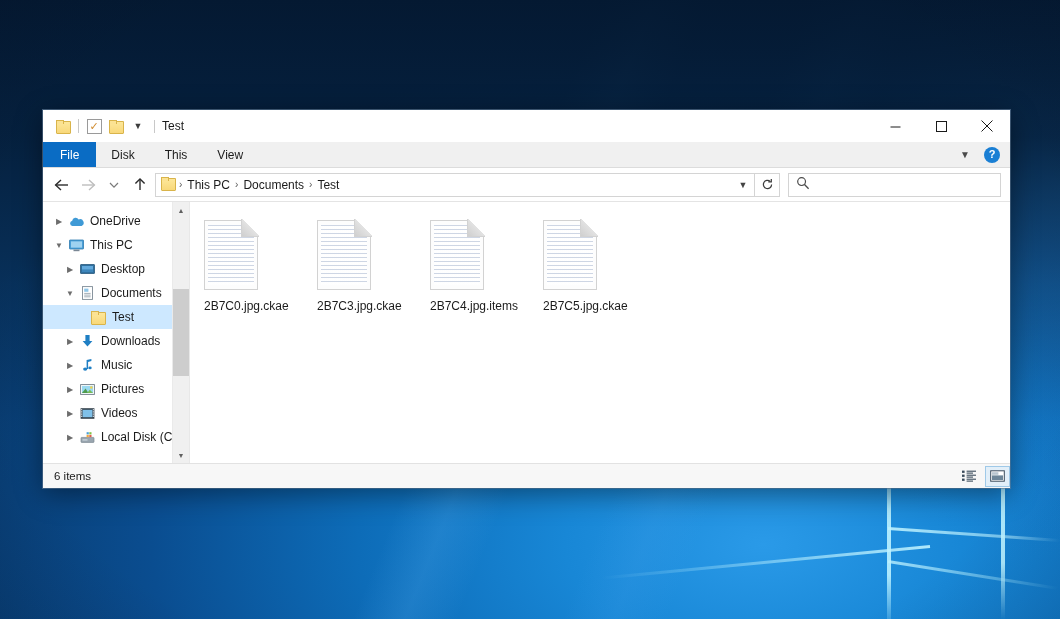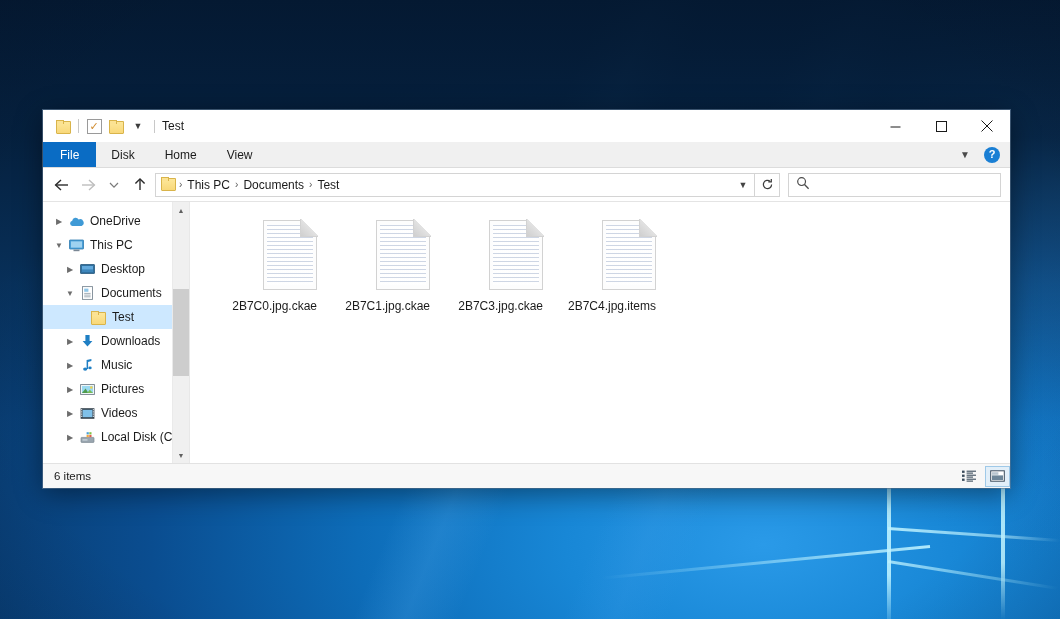--- a/index.html
+++ b/index.html
@@ -248,21 +248,21 @@
     flex: 1; background: #ffffff;
     border-left: 1px solid #e8e8e8;
     padding: 14px 0 0 14px;
     display: flex; flex-wrap: wrap;
     align-content: flex-start;
     min-width: 0;
     overflow: hidden;
   }
   .fileitem {
     width: 113px;
-    display: flex; flex-direction: column; align-items: flex-end;
+    display: flex; flex-direction: column; align-items: flex-start;
     padding-top: 4px;
   }
   .fileicon {
     position: relative;
     width: 54px; height: 70px;
   }
   .page {
     position: absolute; inset: 0;
     background: #fdfdfd;
     border: 1px solid #d2d2d2;
@@ -377,21 +377,21 @@
     </div>
 
     <div class="ribbonbar">
       <div class="tab file">
           <span>File</span>
         </div>
       <div class="tab">
           <span>Disk</span>
         </div>
       <div class="tab">
-          <span>Home</span>
+          <span>This</span>
         </div>
       <div class="tab">
           <span>View</span>
         </div>
       <div class="ribbon-right">
         <span class="chev-ribbon">▼</span>
         <span class="help-ico">?</span>
       </div>
     </div>
 
@@ -598,29 +598,20 @@
         <div class="fileitem">
           <div class="fileicon">
             <div class="page"></div>
               <div class="page-lines"></div>
             <div class="page-fold-mask"></div>
               <div class="page-fold"></div>
           </div>
           <div class="filename">2B7C0.jpg.ckae</div>
         </div>
 
-        <div class="fileitem">
-          <div class="fileicon">
-            <div class="page"></div>
-              <div class="page-lines"></div>
-            <div class="page-fold-mask"></div>
-              <div class="page-fold"></div>
-          </div>
-          <div class="filename">2B7C1.jpg.ckae</div>
-        </div>
 
 
         <div class="fileitem">
           <div class="fileicon">
             <div class="page"></div>
               <div class="page-lines"></div>
             <div class="page-fold-mask"></div>
               <div class="page-fold"></div>
           </div>
           <div class="filename">2B7C3.jpg.ckae</div>
@@ -629,20 +620,29 @@
         <div class="fileitem">
           <div class="fileicon">
             <div class="page"></div>
               <div class="page-lines"></div>
             <div class="page-fold-mask"></div>
               <div class="page-fold"></div>
           </div>
           <div class="filename">2B7C4.jpg.items</div>
         </div>
 
+        <div class="fileitem">
+          <div class="fileicon">
+            <div class="page"></div>
+              <div class="page-lines"></div>
+            <div class="page-fold-mask"></div>
+              <div class="page-fold"></div>
+          </div>
+          <div class="filename">2B7C5.jpg.ckae</div>
+        </div>
 
       </div>
     </div>
 
     <div class="statusbar">
       <span>6 items</span>
       <span class="status-spacer"></span>
       <div class="viewbtns">
         <div class="viewbtn">
           <svg width="15" height="12" viewBox="0 0 15 12">

